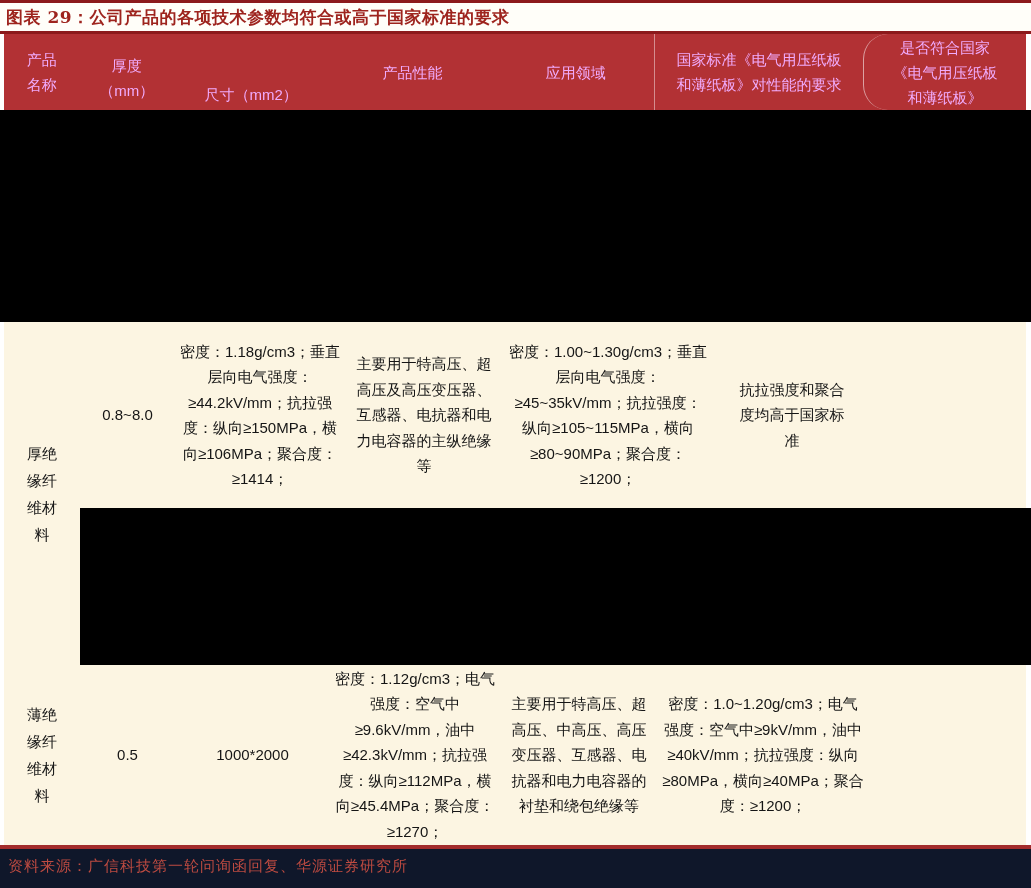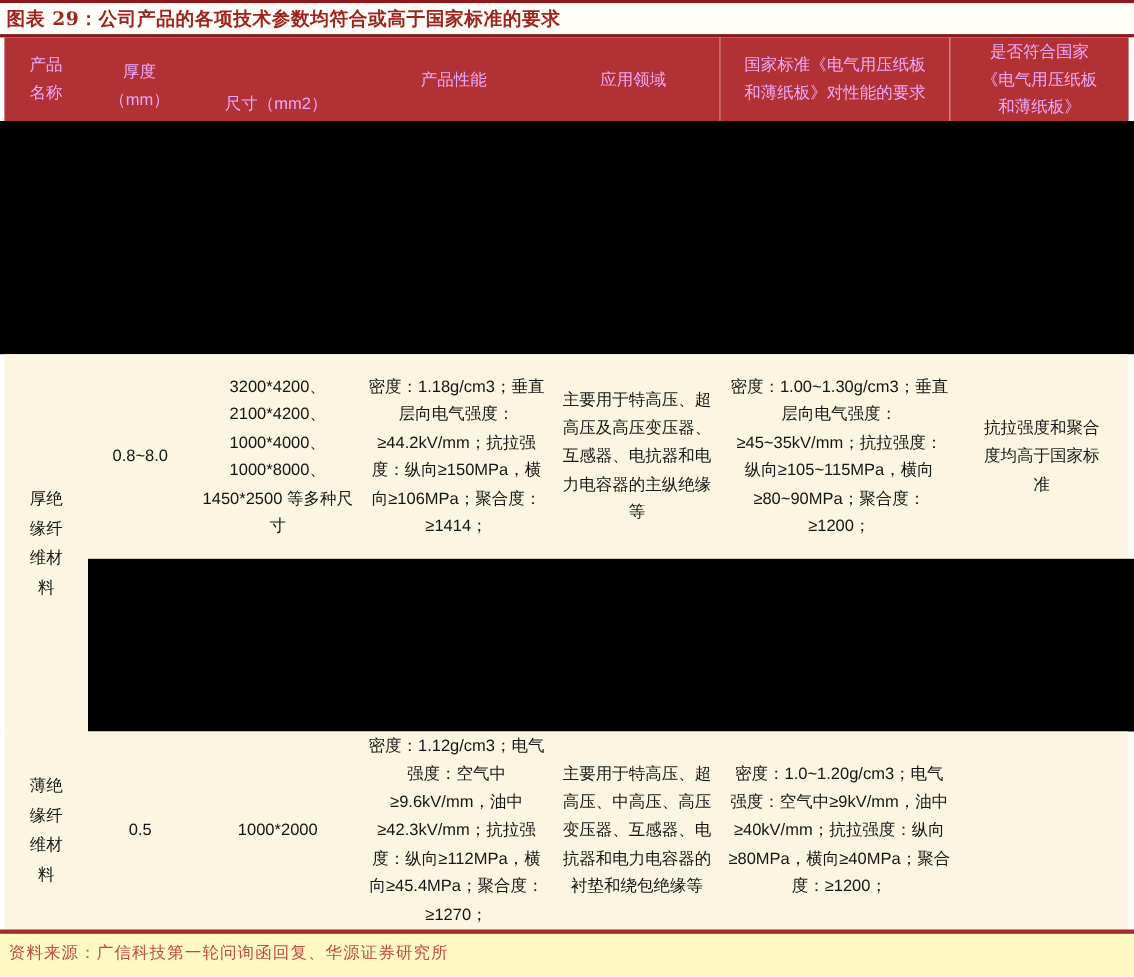--- a/index.html
+++ b/index.html
@@ -26,21 +26,21 @@
     display:flex;color:#f0abfc;
   }
   .header-cell{
     display:flex;align-items:center;justify-content:center;
     text-align:center;font-size:15px;line-height:25px;
     white-space:pre-line;box-sizing:border-box;padding:0 2px;
   }
   .hc1{width:76px;} .hc2{width:95px;margin-top:12px;} .hc3{width:155px;margin-top:44px;}
   .hc4{width:170px;} .hc5{width:158px;}
   .hc6{width:210px;border-left:1px solid rgba(255,255,255,.45);}
-  .hc7{width:164px;border-left:1px solid rgba(255,255,255,.55);}
+  .hc7{width:164px;border-left:1px solid rgba(255,255,255,.55);border-radius:25px;}
   
   .redacted{background:#000000;}
   
   .cream{background:#fcf5e2;}
   .cellgrid{display:flex;}
   .cell{
     display:flex;align-items:center;justify-content:center;
     text-align:center;font-size:15px;line-height:25.5px;
     box-sizing:border-box;
   }
@@ -53,21 +53,21 @@
   .c-comp{width:158px;padding:0 22px;}
   .name-inner{display:inline-block;width:2em;line-height:27px;}
   
   .row1-name{left:4px;top:322px;width:76px;height:343px;}
   .row1-cells{left:80px;top:322px;width:946px;height:186px;}
   .row1-cells .cell{height:186px;}
   .row2{left:4px;top:665px;width:1022px;height:180px;}
   .row2 .cell{height:180px;}
   
   .source-bar{
-    left:0;top:849px;width:1031px;height:39px;background:#fef9c3;
+    left:0;top:849px;width:1031px;height:39px;background:#0f172a;
     display:flex;align-items:flex-start;padding:8px 0 0 8px;
     font-family:"DejaVu Serif","Liberation Serif",serif;
     font-size:15px;letter-spacing:1px;color:#be4b41;
   }
 </style>
 </head>
 <body>
 
 <div class="canvas">
 
@@ -95,21 +95,20 @@
   </div>
 
   <div class="abs redacted" style="left:0;top:110px;width:1031px;height:212px;"></div>
 
   <div class="abs cream cell c-name row1-name">
     <span class="name-inner">厚绝缘纤维材料</span>
   </div>
 
   <div class="abs cream cellgrid row1-cells">
     <div class="cell c-thick">0.8~8.0</div>
-    <div class="cell c-size">3200*4200、2100*4200、1000*4000、1000*8000、1450*2500 等多种尺寸</div>
     <div class="cell c-perf">密度：1.18g/cm3；垂直层向电气强度：≥44.2kV/mm；抗拉强度：纵向≥150MPa，横向≥106MPa；聚合度：≥1414；</div>
     <div class="cell c-app">主要用于特高压、超高压及高压变压器、互感器、电抗器和电力电容器的主纵绝缘等</div>
     <div class="cell c-std">密度：1.00~1.30g/cm3；垂直层向电气强度：≥45~35kV/mm；抗拉强度：纵向≥105~115MPa，横向≥80~90MPa；聚合度：≥1200；</div>
     <div class="cell c-comp">抗拉强度和聚合度均高于国家标准</div>
   </div>
 
   <div class="abs redacted" style="left:80px;top:508px;width:951px;height:157px;"></div>
 
   <div class="abs cream cellgrid row2">
     <div class="cell c-name">

